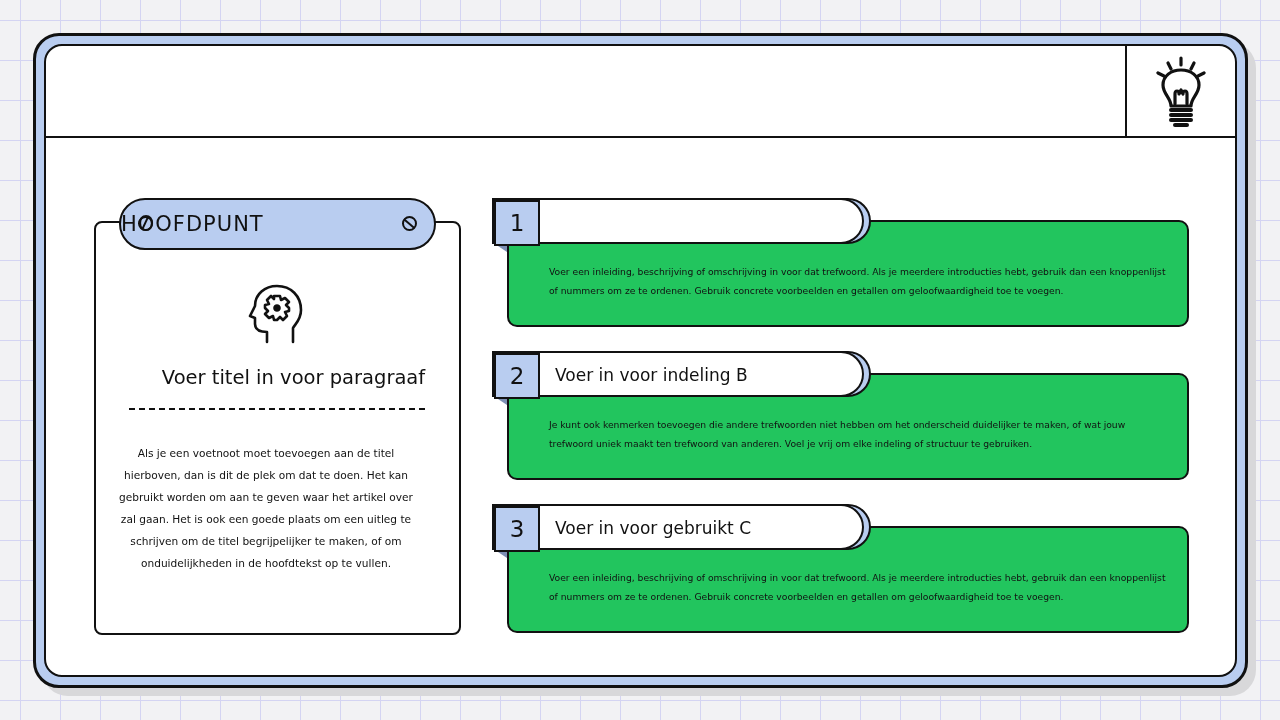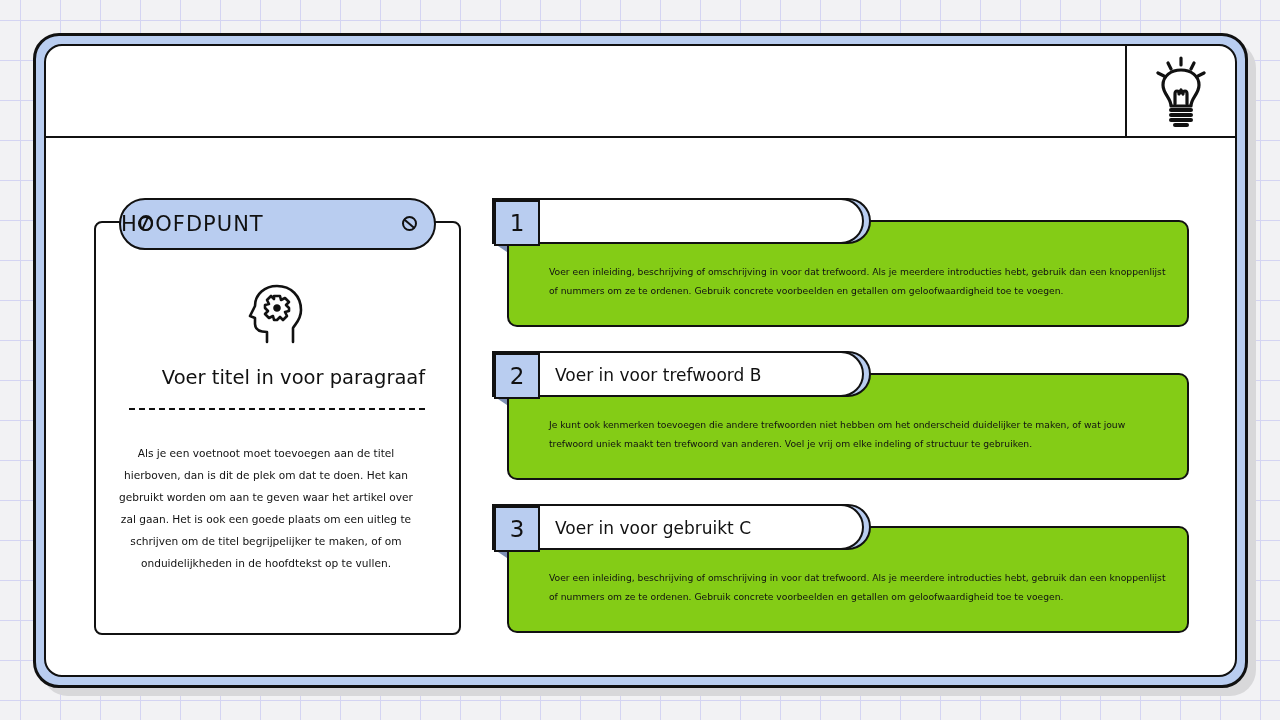--- a/index.html
+++ b/index.html
@@ -76,21 +76,21 @@
   }
   .card-text {
     position: absolute; left: 66px; top: 396px; width: 308px; text-align: center;
     font-size: 10.6px; line-height: 22px; color: #111;
   }
 
   
   .kw { position: absolute; left: 446px; width: 700px; height: 136px; }
   .kw-body {
     position: absolute; left: 15px; top: 22px; width: 682px; height: 107px;
-    border: 2.5px solid #111; border-radius: 10px; background: #84cc16;
+    border: 2.5px solid #111; border-radius: 10px; background: #22c55e;
   }
   .kw-body-text {
     position: absolute; left: 40px; top: 40px; width: 620px;
     font-size: 9.2px; line-height: 19px; color: #111;
   }
   .kw-fold {
     position: absolute; left: 0; top: 44px; width: 0; height: 0;
     border-top: 10px solid #7d8fb4; border-left: 15px solid transparent;
   }
   .kw-tab-shadow {
@@ -166,21 +166,21 @@
     </div>
 
     <div class="kw" style="top:305px;">
       <div class="kw-body">
         <p class="kw-body-text">Je kunt ook kenmerken toevoegen die andere trefwoorden niet hebben om het onderscheid duidelijker te maken, of wat jouw trefwoord uniek maakt ten trefwoord van anderen. Voel je vrij om elke indeling of structuur te gebruiken.</p>
       </div>
       <div class="kw-fold"></div>
       <div class="kw-tab-shadow"></div>
       <div class="kw-tab">
         <div class="kw-num">2</div>
-        <span class="kw-title">Voer in voor trefwoord B</span>
+        <span class="kw-title">Voer in voor indeling B</span>
       </div>
     </div>
 
     <div class="kw" style="top:458px;">
       <div class="kw-body">
         <p class="kw-body-text">Voer een inleiding, beschrijving of omschrijving in voor dat trefwoord. Als je meerdere introducties hebt, gebruik dan een knoppenlijst of nummers om ze te ordenen. Gebruik concrete voorbeelden en getallen om geloofwaardigheid toe te voegen.</p>
       </div>
       <div class="kw-fold"></div>
       <div class="kw-tab-shadow"></div>
       <div class="kw-tab">

